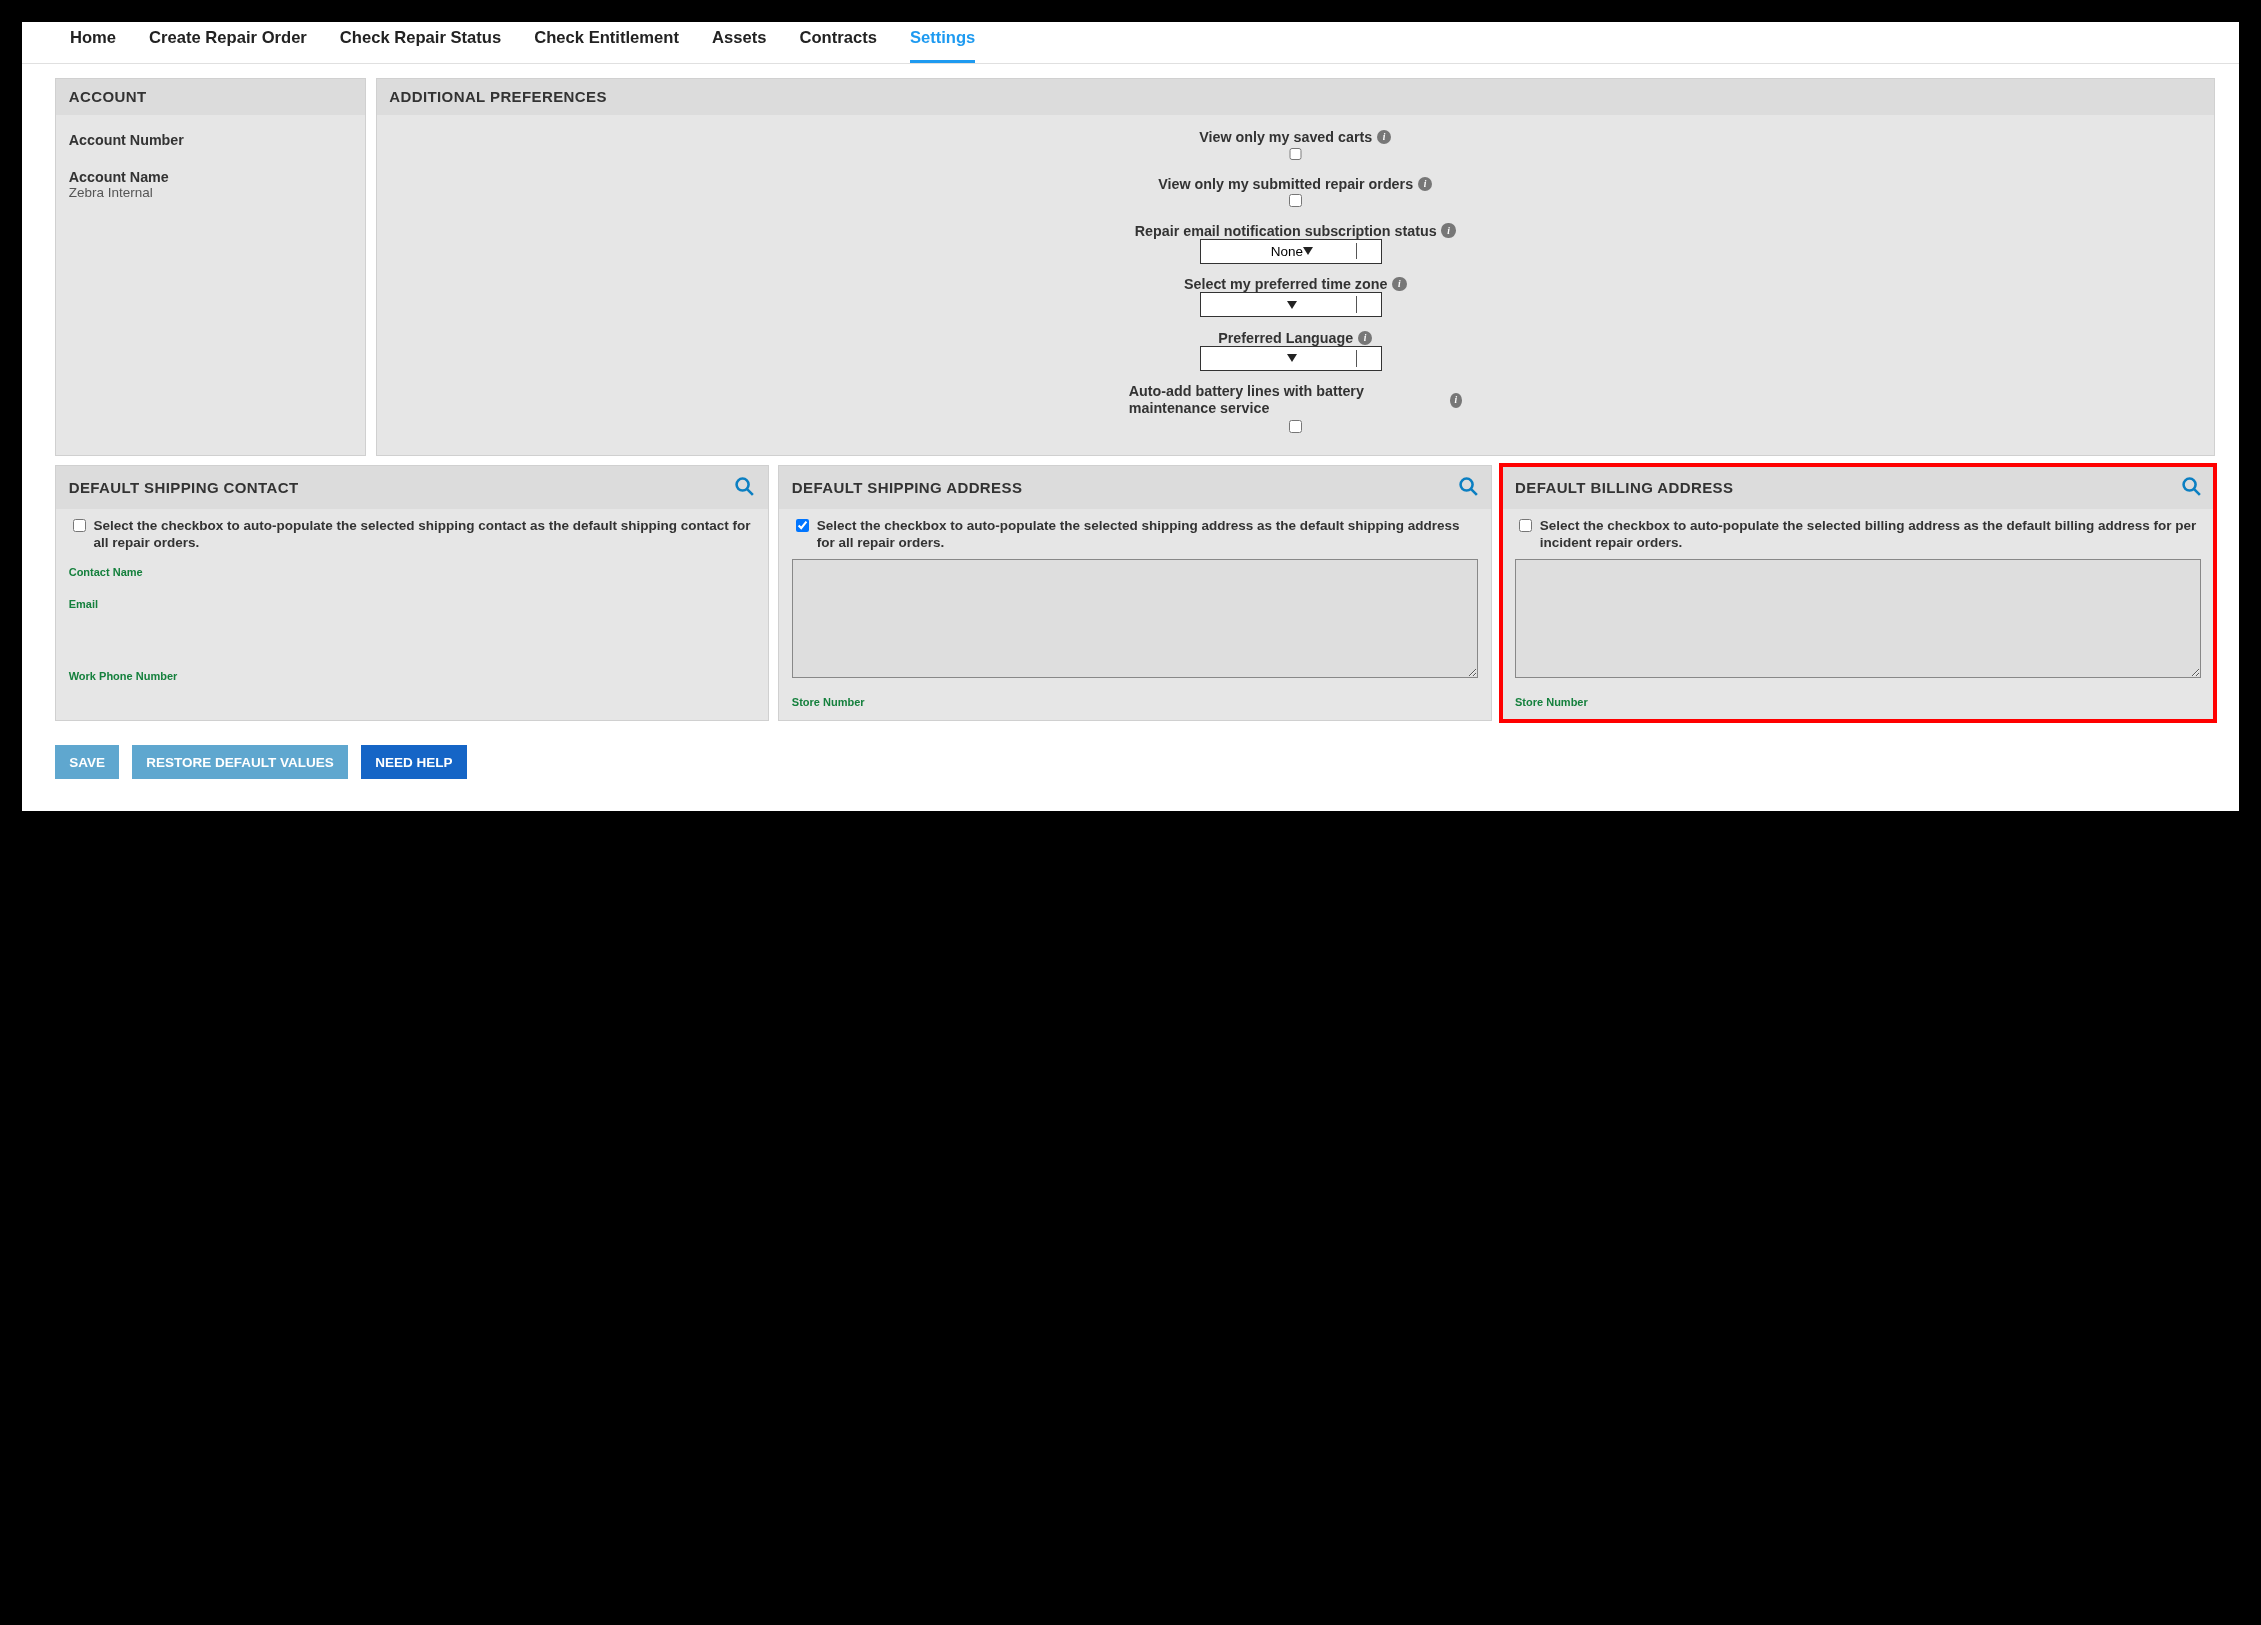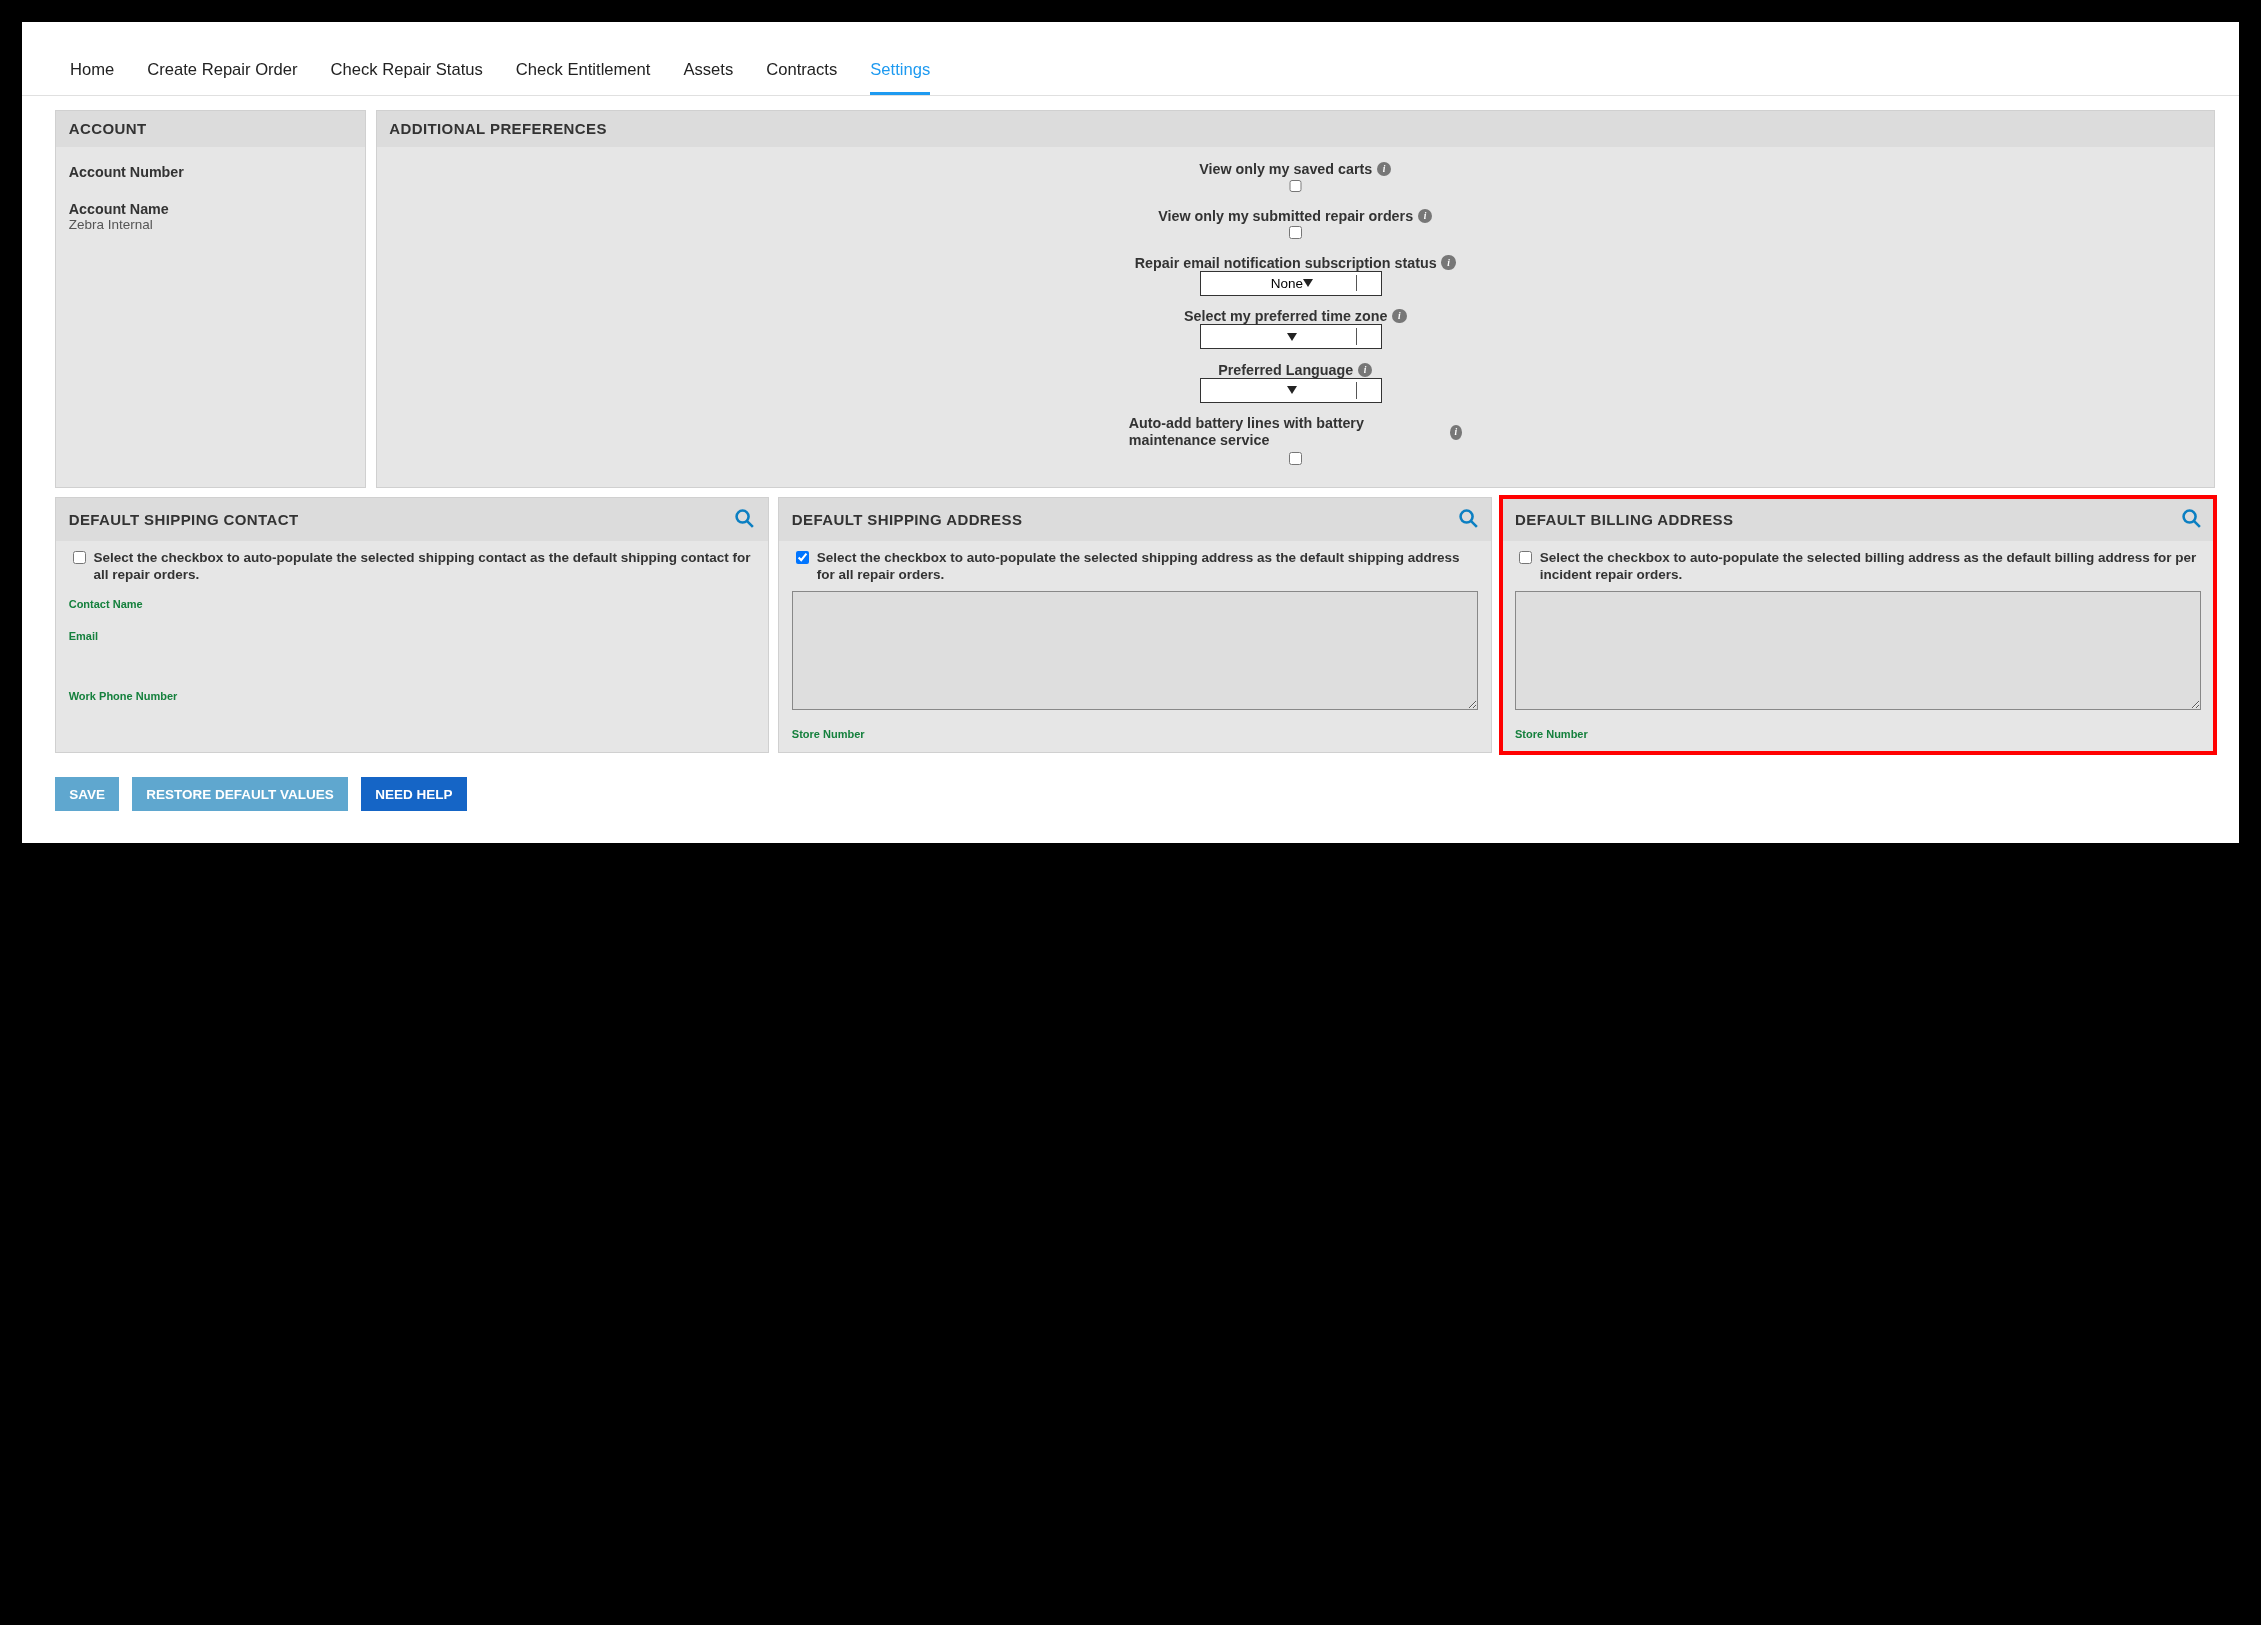--- a/index.html
+++ b/index.html
@@ -13,23 +13,22 @@
     background: #fff;
     min-height: 100%;
     padding: 6.3px 0 32px 0;
   }
   .nav {
     display: flex;
     gap: 33px;
     padding: 0 48px 8px 48px;
     border-bottom: 0.8px solid #e0e0e0;
     font-size: 16.6px;
-    font-weight: normal;
+    font-weight: bold;
     color: #222;
-    margin-top: 32px;
   }
   .nav-item { cursor: pointer; padding-bottom: 6.3px; }
   .nav-item.active {
     color: #1e9af0;
     border-bottom: 3.2px solid #1e9af0;
     margin-bottom: -8.7px;
   }
   .content { padding: 14.3px 24px 0 33px; }
   .row { display: flex; gap: 9.5px; margin-bottom: 9.5px; }
   .panel {
@@ -220,21 +219,21 @@
               </svg>
           </span>
         </div>
         <div class="panel-body">
           <div class="chk-row">
             <input type="checkbox" style="">
             <span class="chk-text">Select the checkbox to auto-populate the selected shipping contact as the default shipping contact for all repair orders.</span>
           </div>
           <div class="field-lbl">Contact Name</div>
           <div class="field-lbl" style="margin-top:20px">Email</div>
-          <div class="field-lbl" style="margin-top:48px">Work Phone Number</div>
+          <div class="field-lbl" style="margin-top:60px">Work Phone Number</div>
         </div>
       </div>
 
       <div class="panel">
         <div class="panel-hdr">
           <span>DEFAULT SHIPPING ADDRESS</span>
           <span class="search-icon">
             <svg viewBox="0 0 24 24" fill="none" stroke="#0b7fc2" stroke-width="3">
                 <circle cx="10" cy="10" r="7"></circle>
                 <line x1="15" y1="15" x2="22" y2="22"></line>

